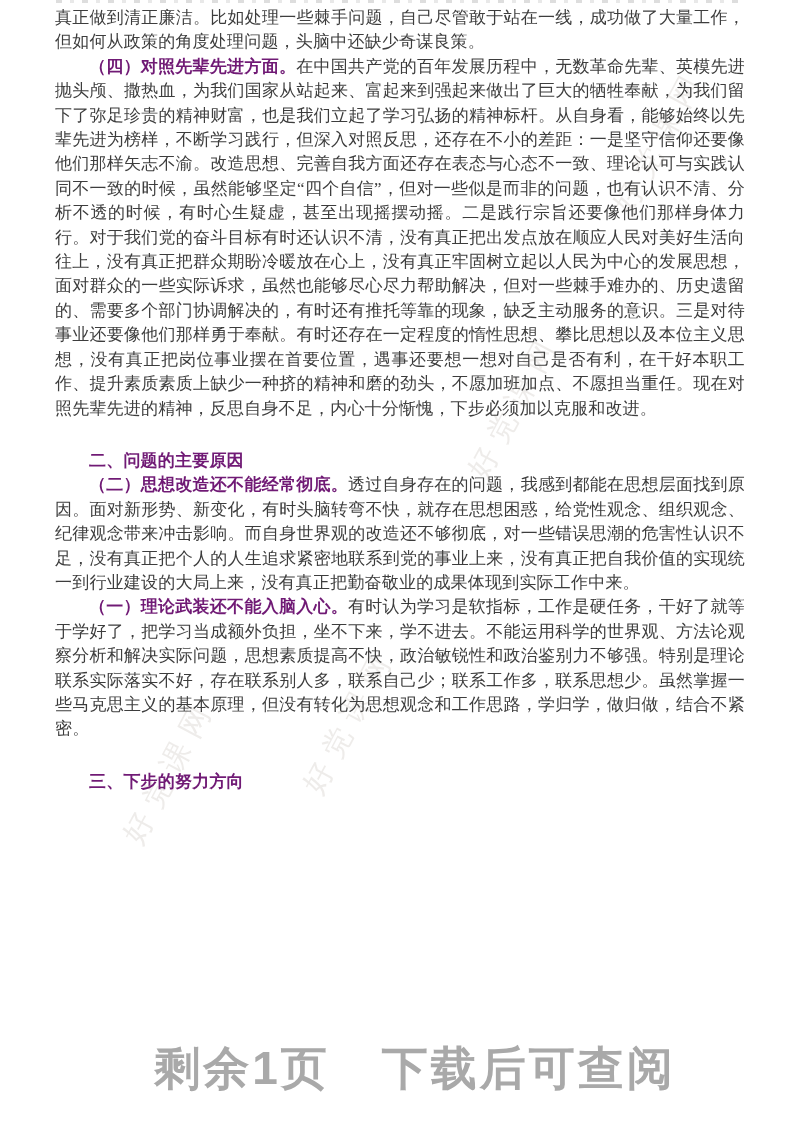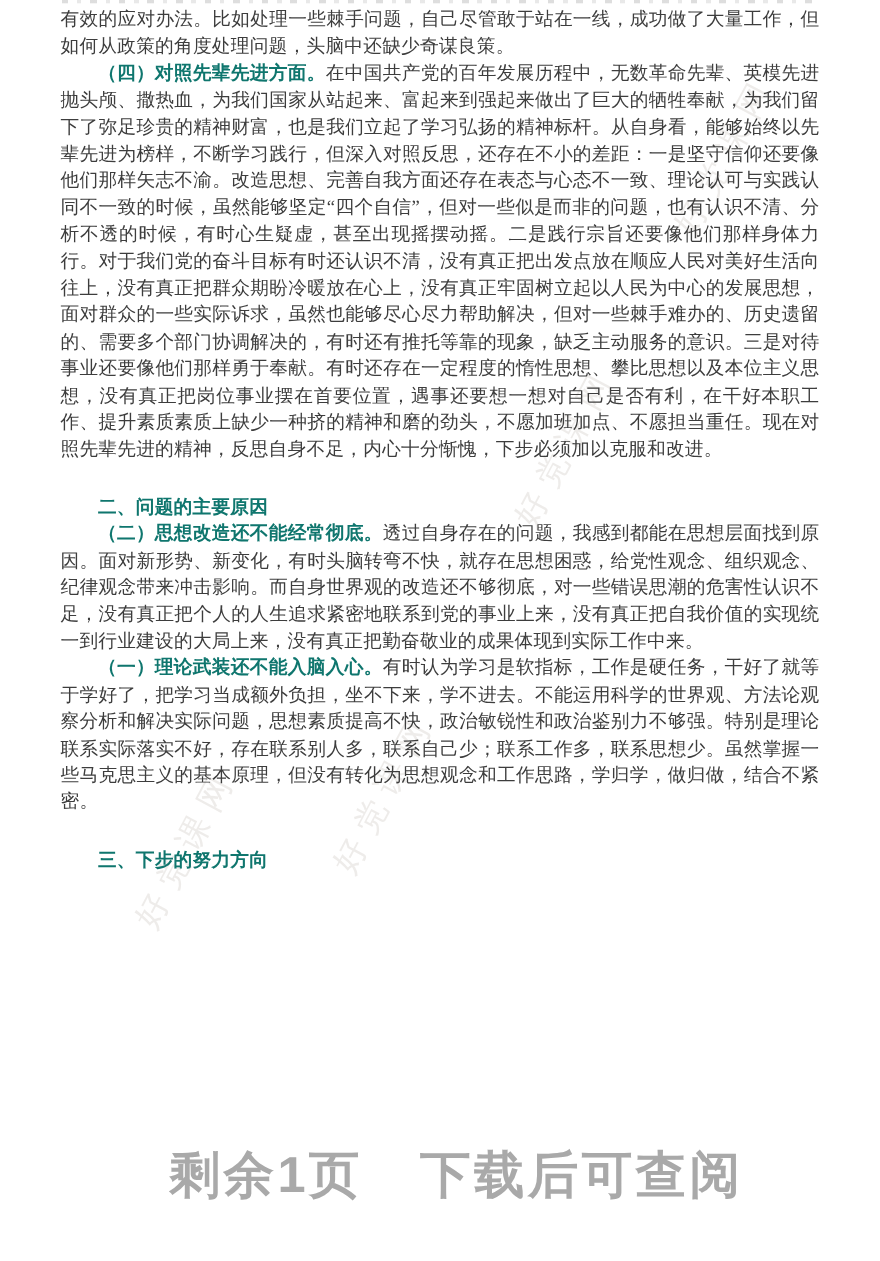--- a/index.html
+++ b/index.html
@@ -39,21 +39,21 @@
     text-align: justify;
     letter-spacing: 0.2px;
   }
   .doc p {
     margin: 0;
     text-indent: 2em;
   }
   .doc p.no-indent { text-indent: 0; }
   .doc b {
     font-weight: 700;
-    color: #0f766e;
+    color: #701a75;
   }
   .doc p.heading { font-weight: 700; color: #2d2d2d; margin-top: 28px; }
 
   
   .wm {
     position: absolute;
     font-family: "Liberation Sans", sans-serif;
     font-size: 30px;
     letter-spacing: 10px;
     color: rgba(150, 135, 125, 0.16);
@@ -90,21 +90,21 @@
 
   <div class="top-sliver"></div>
 
   <span class="wm wm1">好党课网</span>
   <span class="wm wm2">好党课网</span>
   <span class="wm wm3">好党课网</span>
   <span class="wm wm4">好党课网</span>
 
   <div class="doc">
 
-    <p class="no-indent"><b></b><span>有效的应对办法。比如处理一些棘手问题，自己尽管敢于站在一线，成功做了大量工作，但如何从政策的角度处理问题，头脑中还缺少奇谋良策。</span></p>
+    <p class="no-indent"><b></b><span>真正做到清正廉洁。比如处理一些棘手问题，自己尽管敢于站在一线，成功做了大量工作，但如何从政策的角度处理问题，头脑中还缺少奇谋良策。</span></p>
 
     <p><b>（四）对照先辈先进方面。</b><span>在中国共产党的百年发展历程中，无数革命先辈、英模先进抛头颅、撒热血，为我们国家从站起来、富起来到强起来做出了巨大的牺牲奉献，为我们留下了弥足珍贵的精神财富，也是我们立起了学习弘扬的精神标杆。从自身看，能够始终以先辈先进为榜样，不断学习践行，但深入对照反思，还存在不小的差距：一是坚守信仰还要像他们那样矢志不渝。改造思想、完善自我方面还存在表态与心态不一致、理论认可与实践认同不一致的时候，虽然能够坚定“四个自信”，但对一些似是而非的问题，也有认识不清、分析不透的时候，有时心生疑虚，甚至出现摇摆动摇。二是践行宗旨还要像他们那样身体力行。对于我们党的奋斗目标有时还认识不清，没有真正把出发点放在顺应人民对美好生活向往上，没有真正把群众期盼冷暖放在心上，没有真正牢固树立起以人民为中心的发展思想，面对群众的一些实际诉求，虽然也能够尽心尽力帮助解决，但对一些棘手难办的、历史遗留的、需要多个部门协调解决的，有时还有推托等靠的现象，缺乏主动服务的意识。三是对待事业还要像他们那样勇于奉献。有时还存在一定程度的惰性思想、攀比思想以及本位主义思想，没有真正把岗位事业摆在首要位置，遇事还要想一想对自己是否有利，在干好本职工作、提升素质素质上缺少一种挤的精神和磨的劲头，不愿加班加点、不愿担当重任。现在对照先辈先进的精神，反思自身不足，内心十分惭愧，下步必须加以克服和改进。</span></p>
 
     <p class="heading"><b>二、问题的主要原因</b><span></span></p>
 
     <p><b>（二）思想改造还不能经常彻底。</b><span>透过自身存在的问题，我感到都能在思想层面找到原因。面对新形势、新变化，有时头脑转弯不快，就存在思想困惑，给党性观念、组织观念、纪律观念带来冲击影响。而自身世界观的改造还不够彻底，对一些错误思潮的危害性认识不足，没有真正把个人的人生追求紧密地联系到党的事业上来，没有真正把自我价值的实现统一到行业建设的大局上来，没有真正把勤奋敬业的成果体现到实际工作中来。</span></p>
 
     <p><b>（一）理论武装还不能入脑入心。</b><span>有时认为学习是软指标，工作是硬任务，干好了就等于学好了，把学习当成额外负担，坐不下来，学不进去。不能运用科学的世界观、方法论观察分析和解决实际问题，思想素质提高不快，政治敏锐性和政治鉴别力不够强。特别是理论联系实际落实不好，存在联系别人多，联系自己少；联系工作多，联系思想少。虽然掌握一些马克思主义的基本原理，但没有转化为思想观念和工作思路，学归学，做归做，结合不紧密。</span></p>
 
 

